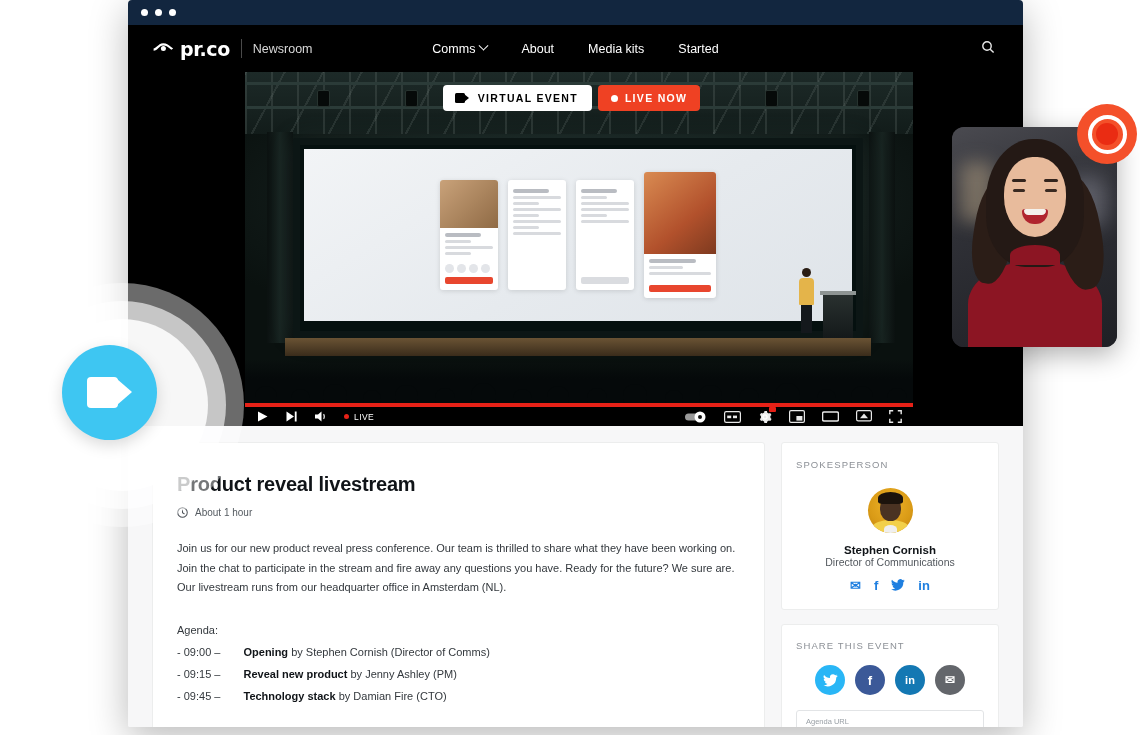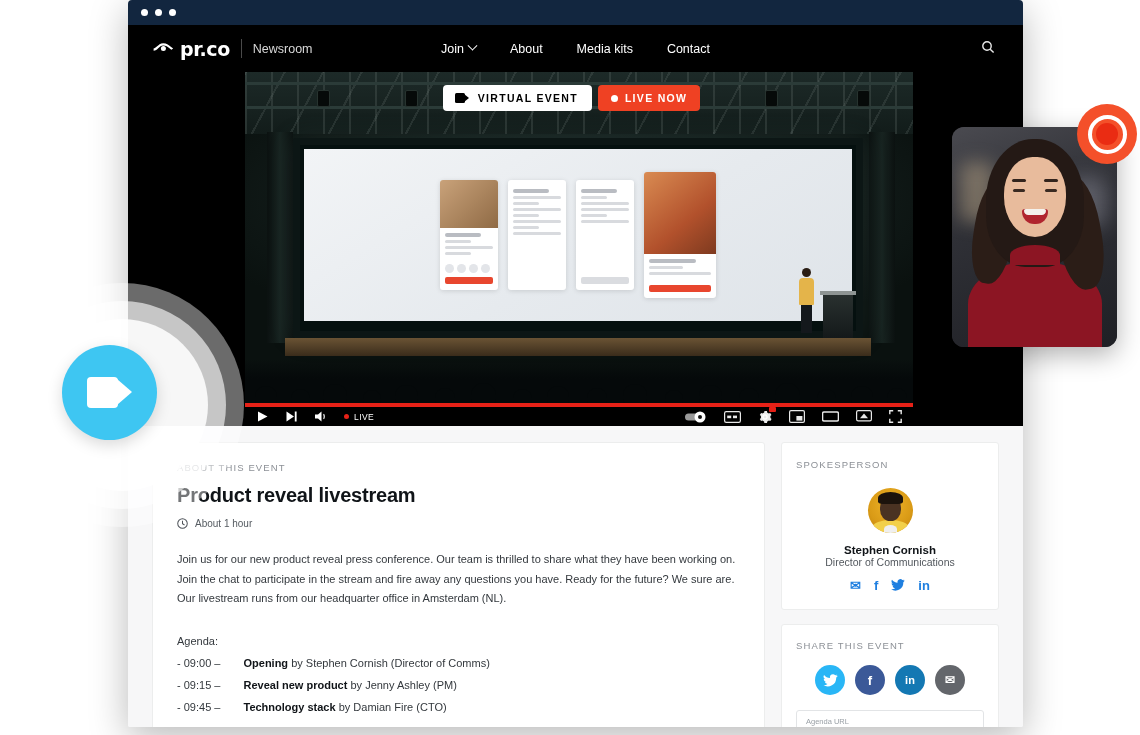--- a/index.html
+++ b/index.html
@@ -307,26 +307,26 @@
             <circle cx="10.4" cy="6.4" r="2.5" fill="#fff"></circle>
           </svg>
           <span class="logo-text">pr.co</span>
         </div>
         <span class="brand-div"></span>
         <span class="brand-sub">Newsroom</span>
       </div>
 
       <div class="nav-links">
         <a class="nav-link">
-          <span>Join</span>
+          <span>Comms</span>
           <span class="caret"></span>
         </a>
         <a class="nav-link">About</a>
         <a class="nav-link">Media kits</a>
-        <a class="nav-link">Contact</a>
+        <a class="nav-link">Started</a>
       </div>
 
       <div class="nav-search">
         <svg width="14" height="14" viewBox="0 0 14 14">
           <circle cx="6" cy="6" r="4.2" fill="none" stroke="#e9e9e9" stroke-width="1.4"></circle>
           <line x1="9.2" y1="9.2" x2="12.6" y2="12.6" stroke="#e9e9e9" stroke-width="1.4"></line>
         </svg>
       </div>
     </div>
 
@@ -518,21 +518,20 @@
               <path d="M0.8 4.2V0.8h3.4M8.8 0.8h3.4v3.4M12.2 8.8v3.4H8.8M4.2 12.2H0.8V8.8" fill="none" stroke="#e8e8e8" stroke-width="1.4"></path>
             </svg>
           </span>
         </span>
       </div>
     </div>
 
     <div class="content">
 
       <div class="card main-card">
-        <div class="eyebrow">ABOUT THIS EVENT</div>
         <div class="title">Product reveal livestream</div>
 
 
         <div class="meta">
           <svg width="11" height="11" viewBox="0 0 12 12">
             <circle cx="6" cy="6" r="5.2" fill="none" stroke="#4d5258" stroke-width="1.1"></circle>
             <path d="M6 3.1V6.2l2.2 1.4" fill="none" stroke="#4d5258" stroke-width="1.1"></path>
           </svg>
           <span>About 1 hour</span>
         </div>

